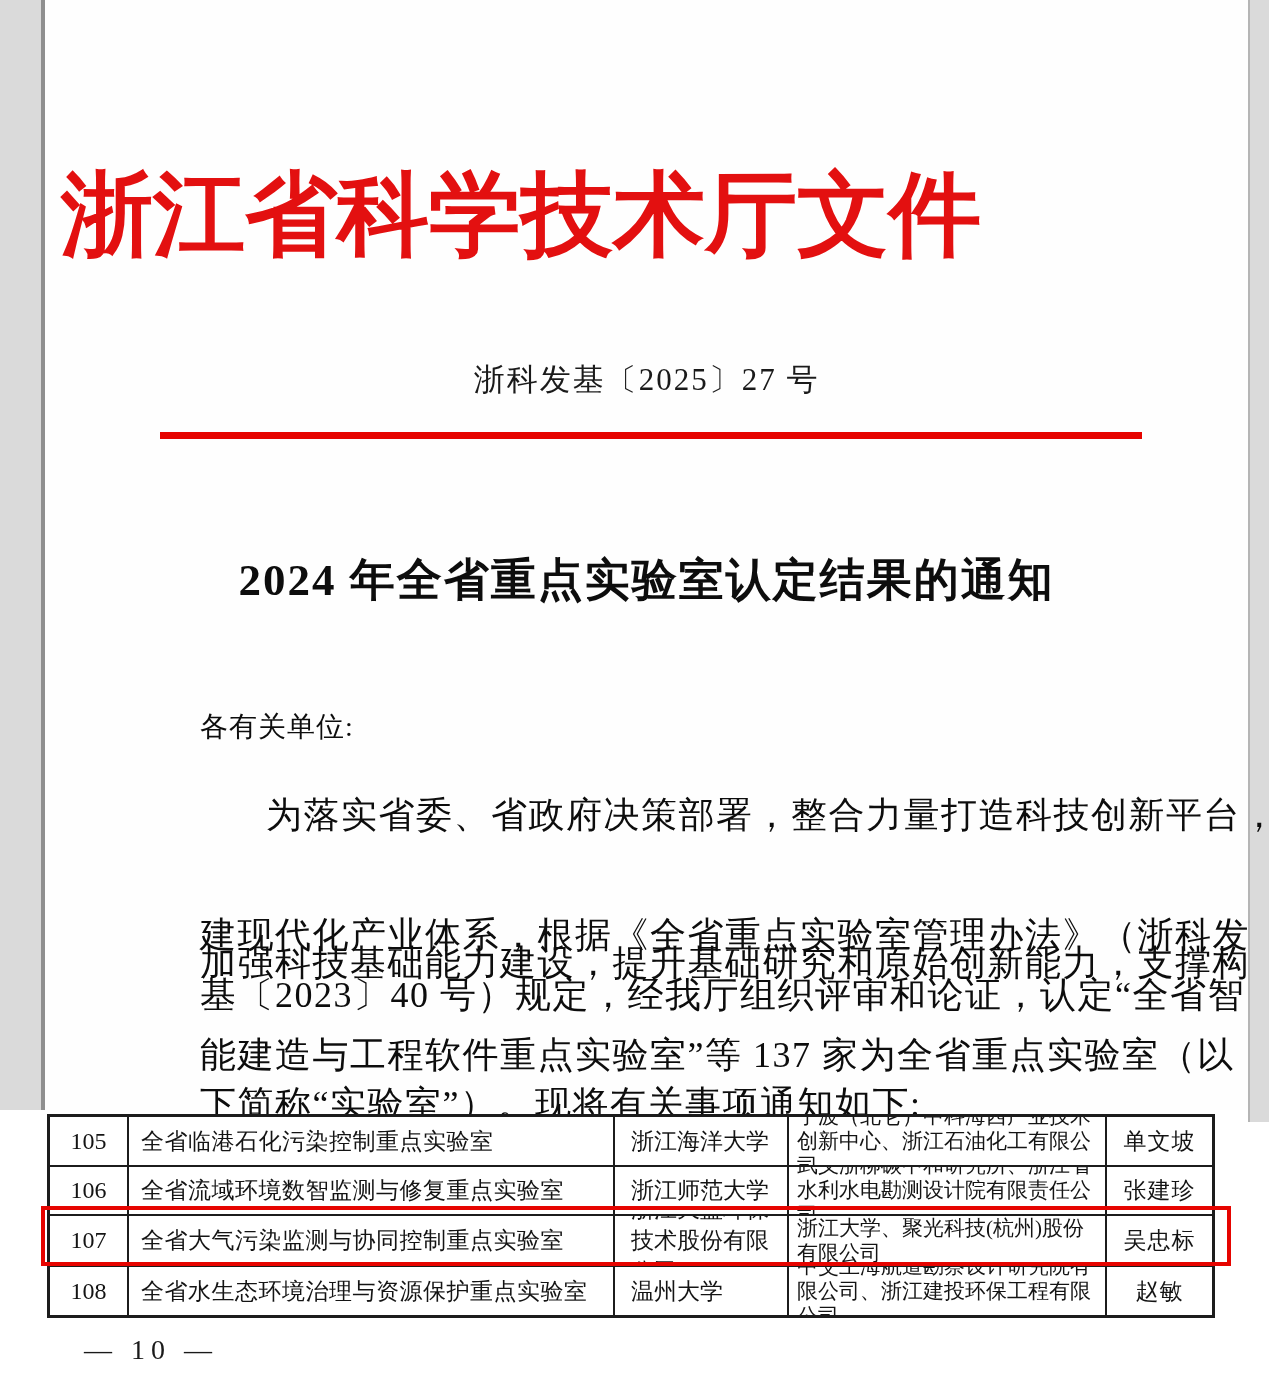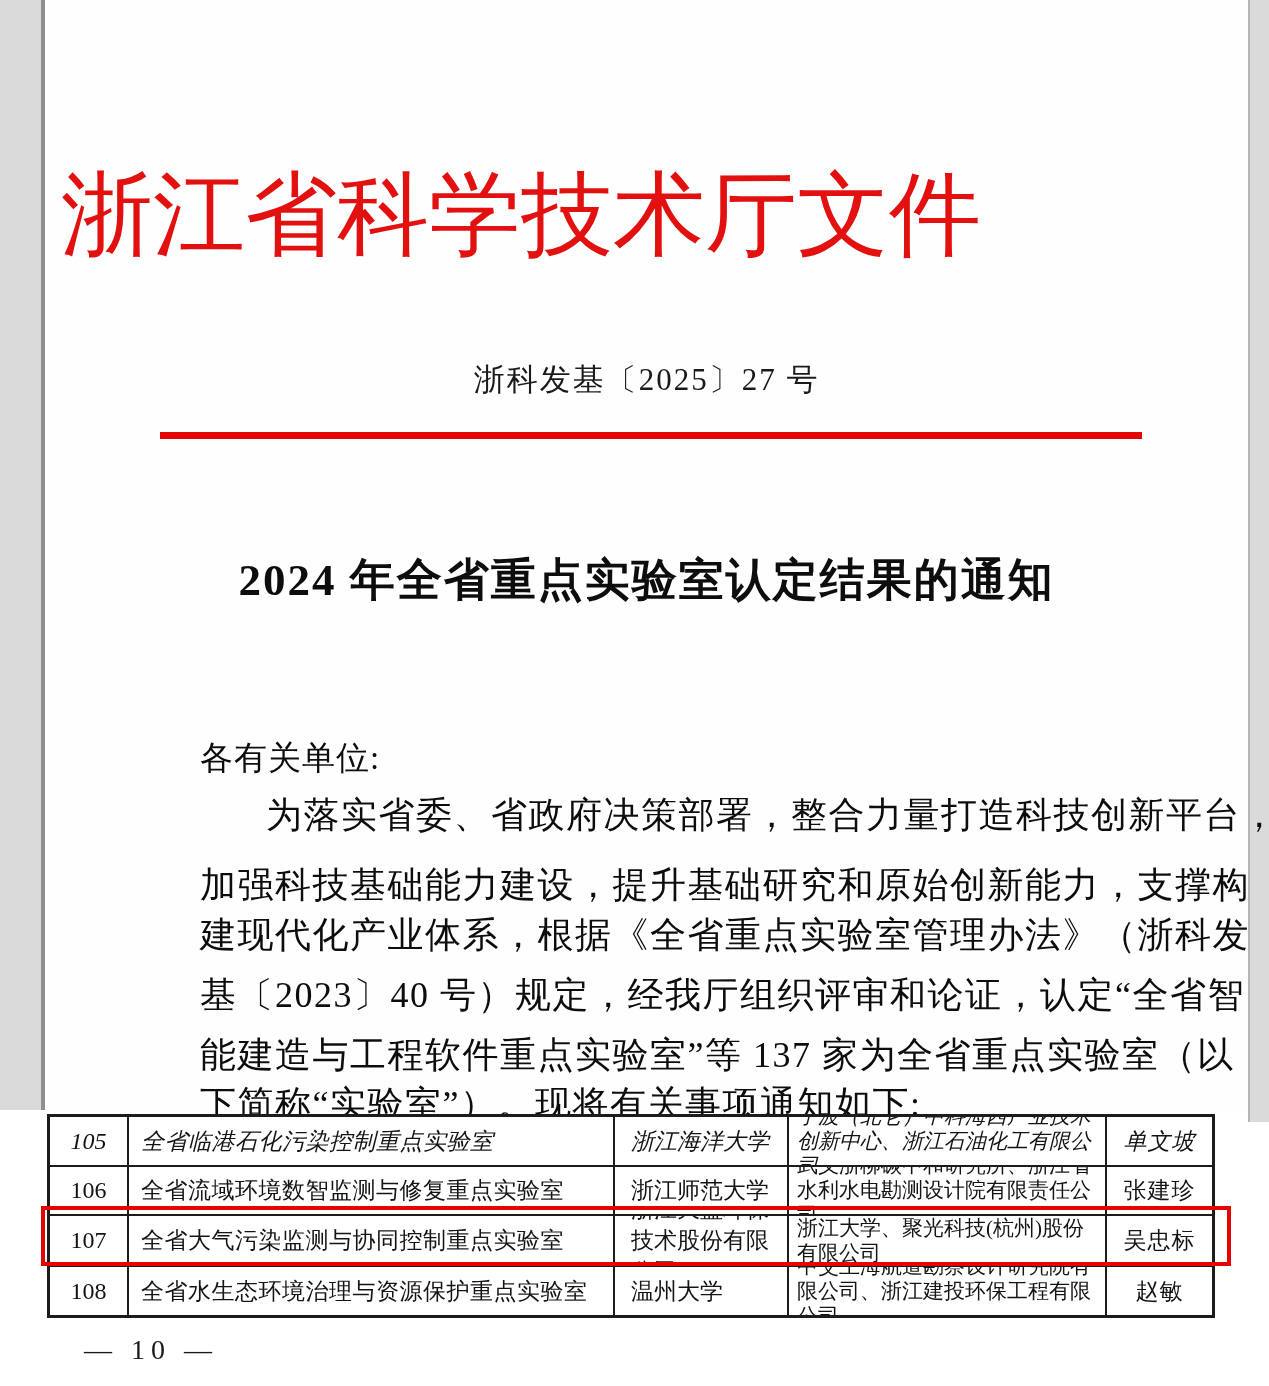--- a/index.html
+++ b/index.html
@@ -9,47 +9,47 @@
     overflow:hidden;
   }
   
   .margin-strip{position:absolute;top:0;background:#dadada;}
   .margin-strip.left{left:0;width:41px;height:1110px;border-right:4px solid #8f8f8f;}
   .margin-strip.right{left:1248px;width:21px;height:1122px;border-left:2px solid #b5b5b5;}
   .page-sheet{position:absolute;left:45px;top:0;width:1203px;height:1110px;background:#fefefe;}
 
   .red-title{
     position:absolute;left:45px;top:140px;width:952px;margin:0;
-    text-align:center;font-size:92px;line-height:150px;font-weight:normal;
+    text-align:center;font-size:92px;line-height:150px;font-weight:bold;
     color:#e31010;letter-spacing:0px;white-space:nowrap;
   }
   .doc-no{
     position:absolute;left:45px;top:358px;width:1203px;
     text-align:center;font-size:31px;line-height:44px;color:#1a1a1a;
     letter-spacing:2px;
   }
   .red-rule{position:absolute;left:160px;top:432px;width:982px;height:7px;background:#e60400;}
 
   .notice-title{position:absolute;left:45px;top:530px;width:1203px;text-align:center;font-weight:bold;color:#0d0d0d;}
   .notice-title .t1{font-size:45px;line-height:52px;letter-spacing:3px;}
   .notice-title .t2{font-size:45px;line-height:52px;letter-spacing:2px;margin-top:24px;}
 
-  .salutation{position:absolute;left:200px;top:736px;font-size:33px;color:#0d0d0d;letter-spacing:1px;}
+  .salutation{position:absolute;left:200px;top:708px;font-size:28px;color:#0d0d0d;letter-spacing:1px;}
   .body-line{position:absolute;left:200px;width:920px;font-size:36px;color:#0d0d0d;letter-spacing:1.5px;white-space:nowrap;}
   .body-line.indent{padding-left:66px;}
-  .bl0{top:791px;}.bl1{top:821px;margin-top:40px;}.bl2{top:911px;}.bl3{top:971px;}.bl4{top:1031px;}.bl5{top:1080px;}
+  .bl0{top:791px;}.bl1{top:899px;margin-top:40px;}.bl2{top:911px;}.bl3{top:971px;}.bl4{top:1031px;}.bl5{top:1080px;}
 
   
   .table-wrap{
     position:absolute;left:47px;top:1114px;width:1168px;background:#fff;
     border:3px solid #1c1c1c;box-sizing:border-box;
   }
   .t-row{display:grid;grid-template-columns:79px 486px 174px 318px 105px;border-bottom:2px solid #1c1c1c;}
   .t-row:last-child{border-bottom:none;}
-  .r105{height:48px;font-style:italic;}.r106{height:47px;}.r107{height:49px;}.r108{height:48px;}
+  .r105{height:48px;}.r106{height:47px;}.r107{height:49px;}.r108{height:48px;}
   .t-cell{border-right:2px solid #1c1c1c;display:flex;align-items:center;box-sizing:border-box;overflow:hidden;color:#141414;}
   .t-cell:last-child{border-right:none;}
   .c-no{justify-content:center;font-size:24px;font-family:"Liberation Serif",serif;}
   .c-lab{padding-left:12px;font-size:23px;letter-spacing:0.5px;}
   .c-host{padding-left:16px;font-size:23px;}
   .c-part{padding:1px 8px;font-size:21px;line-height:25px;letter-spacing:0px;}
   .c-dir{justify-content:center;font-size:23px;letter-spacing:1px;}
 
   .highlight-box{
     position:absolute;left:41px;top:1206px;width:1190px;height:60px;

